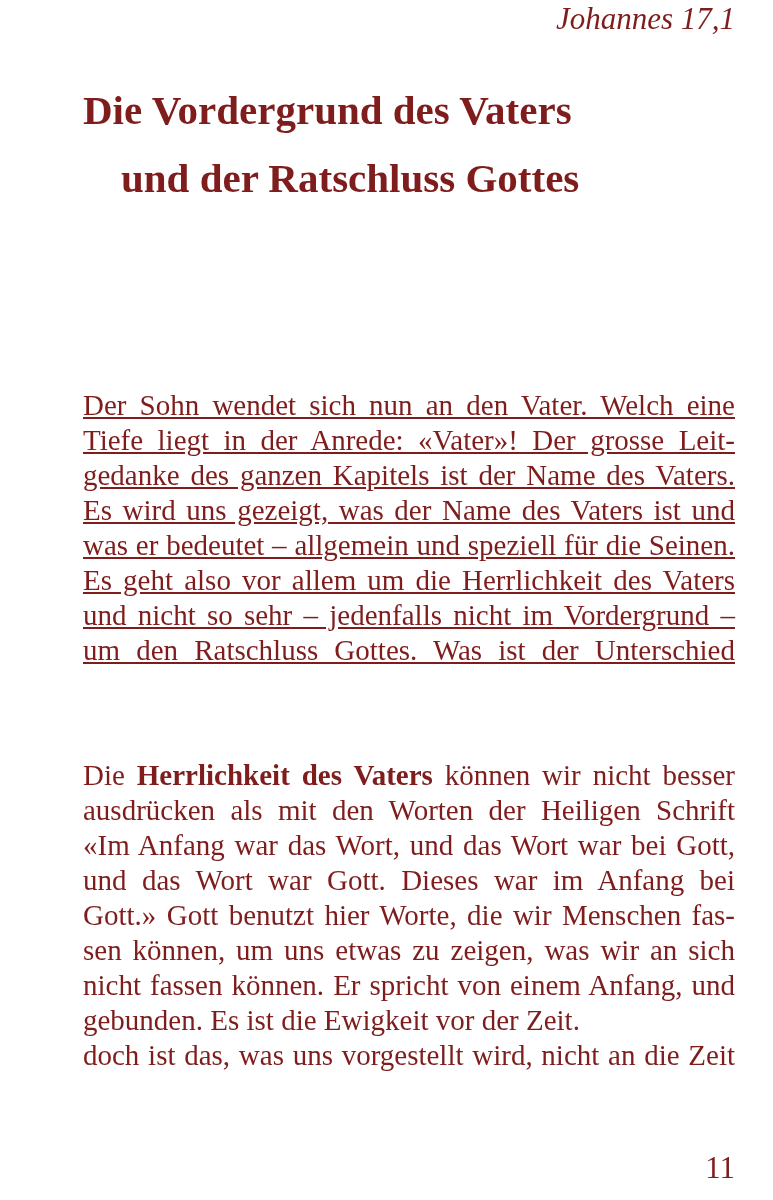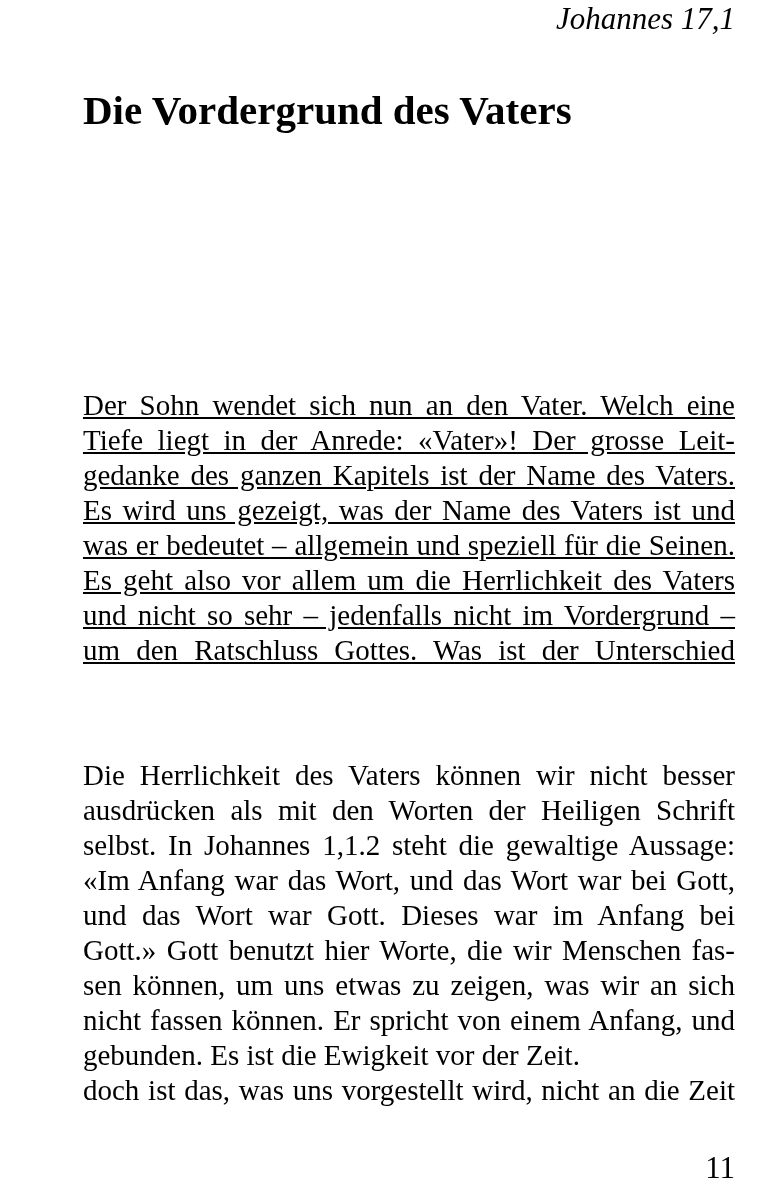--- a/index.html
+++ b/index.html
@@ -5,21 +5,21 @@
   html, body {
     margin: 0;
     padding: 0;
     background: #ffffff;
   }
   .page {
     position: relative;
     width: 773px;
     height: 1200px;
     background: #ffffff;
-    color: #000000;
+    color: #7f1d1d;
     font-family: "Liberation Serif", "DejaVu Serif", serif;
     overflow: hidden;
   }
   .content {
     position: absolute;
     left: 83px;
     top: 0;
     width: 652px;
     height: 1200px;
   }
@@ -68,21 +68,21 @@
     line-height: 35px;
     text-align: justify;
     text-align-last: justify;
     text-justify: inter-word;
     white-space: nowrap;
   }
   .line.last {
     text-align-last: left;
   }
   .bold {
-    font-weight: normal;
+    font-weight: bold;
     margin-top: 24px;
   }
   .page-number {
     position: absolute;
     top: 1152px;
     right: 0;
     font-size: 31px;
     line-height: 1;
     text-align: right;
   }
@@ -90,37 +90,37 @@
 </head>
 <body>
 
 <div class="page">
   <div class="content">
 
     <div class="running-header">Johannes 17,1</div>
 
     <h1 class="chapter-title" style="margin:0;">
       <div class="title-line title-line-1">Die Vordergrund des Vaters</div>
+      <div class="title-line title-line-2">und der Ratschluss Gottes</div>
     </h1>
 
     <div class="body-text">
         <div class="para para-0">
           <div class="line">Der Sohn wendet sich nun an den Vater. Welch eine</div>
           <div class="line">Tiefe liegt in der Anrede: «Vater»! Der grosse Leit-</div>
           <div class="line">gedanke des ganzen Kapitels ist der Name des Vaters.</div>
           <div class="line">Es wird uns gezeigt, was der Name des Vaters ist und</div>
           <div class="line">was er bedeutet – allgemein und speziell für die Seinen.</div>
           <div class="line">Es geht also vor allem um die Herrlichkeit des Vaters</div>
           <div class="line">und nicht so sehr – jedenfalls nicht im Vordergrund –</div>
           <div class="line">um den Ratschluss Gottes. Was ist der Unterschied</div>
         </div>
         <div class="para para-1">
           <div class="line"><span>Die </span><span class="bold">Herrlichkeit des Vaters</span><span> können wir nicht besser</span></div>
           <div class="line">ausdrücken als mit den Worten der Heiligen Schrift</div>
-          <div class="line">selbst. In Johannes 1,1.2 steht die gewaltige Aussage:</div>
           <div class="line">«Im Anfang war das Wort, und das Wort war bei Gott,</div>
           <div class="line">und das Wort war Gott. Dieses war im Anfang bei</div>
           <div class="line">Gott.» Gott benutzt hier Worte, die wir Menschen fas-</div>
           <div class="line">sen können, um uns etwas zu zeigen, was wir an sich</div>
           <div class="line">nicht fassen können. Er spricht von einem Anfang, und</div>
           <div class="line last">gebunden. Es ist die Ewigkeit vor der Zeit.</div>
           <div class="line">doch ist das, was uns vorgestellt wird, nicht an die Zeit</div>
         </div>
       </div>
 

